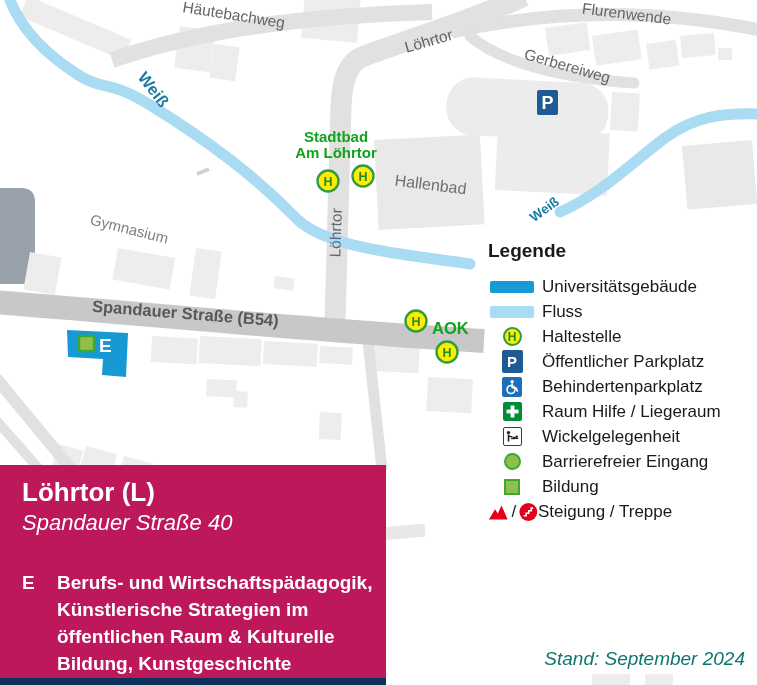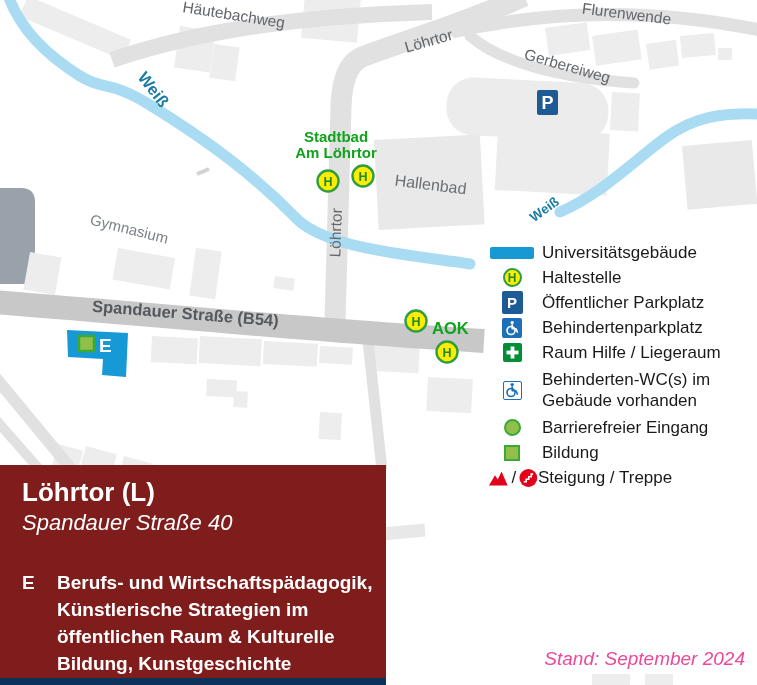--- a/index.html
+++ b/index.html
@@ -3,21 +3,21 @@
 <meta charset="utf-8">
 <style>
   html,body{margin:0;padding:0;}
   body{font-family:"Liberation Sans",sans-serif;}
   .stage{position:relative;width:757px;height:685px;background:#ffffff;overflow:hidden;}
   .stage svg text{font-family:"Liberation Sans",sans-serif;}
 
   
   .legend{position:absolute;left:486px;top:240px;width:268px;color:#1a1a1a;}
   .legend-title{font-size:19px;font-weight:bold;line-height:22px;margin:0 0 12px 2px;}
-  .lrow{display:flex;align-items:center;min-height:25px;}
+  .lrow{display:flex;align-items:center;min-height:25px;text-align:center;}
   .lrow.tall{min-height:50px;align-items:center;}
   .licon{width:52px;display:flex;justify-content:center;align-items:center;flex:0 0 52px;}
   .llabel{font-size:17px;line-height:21px;margin-left:4px;}
   .swatch{width:44px;height:12px;border-radius:2px;}
   .sw-uni{background:#1799d5;}
   .sw-street{background:#e3e3e3;}
   .sw-river{background:#a9dbf2;}
   .h-badge{width:15px;height:15px;border:2.5px solid #2f9e42;border-radius:50%;background:#ffec00;
            display:flex;align-items:center;justify-content:center;
            font-size:12px;font-weight:bold;color:#1d8c28;line-height:1;}
@@ -26,24 +26,24 @@
   .sq-icon{width:20px;height:20px;border-radius:2px;display:flex;align-items:center;justify-content:center;}
   .bg-blue{background:#1d70b7;}
   .bg-dark{background:#3c3c3b;}
   .bg-white-blue{background:#fff;border:1.5px solid #1d70b7;width:17px;height:17px;}
   .bg-white-dark{background:#fff;border:1.5px solid #3c3c3b;width:17px;height:17px;}
   .bg-green{background:#008d36;width:19px;height:19px;}
   .circ-green{width:13px;height:13px;border:2.5px solid #3aaa35;border-radius:50%;background:#92bf4b;}
   .sq-green{width:12px;height:12px;border:2.5px solid #3aaa35;background:#92bf4b;}
   .slash{font-size:17px;margin:0 3px;color:#1a1a1a;}
   .steigung-icons{width:52px;flex:0 0 52px;display:flex;align-items:center;justify-content:flex-start;padding-left:2px;box-sizing:border-box;}
-  .stand-note{position:absolute;right:12px;top:648px;font-size:19px;font-style:italic;color:#ec4899;}
+  .stand-note{position:absolute;right:12px;top:648px;font-size:19px;font-style:italic;color:#0f766e;}
 
   
-  .infobox{position:absolute;left:0;top:465px;width:386px;height:220px;background:#7f1d1d;color:#ffffff;box-sizing:border-box;padding:12px 0 0 22px;}
+  .infobox{position:absolute;left:0;top:465px;width:386px;height:220px;background:#be185d;color:#ffffff;box-sizing:border-box;padding:12px 0 0 22px;}
   .ib-title{font-size:26px;font-weight:bold;line-height:30px;margin:0;}
   .ib-sub{font-size:22px;font-style:italic;line-height:28px;margin:2px 0 0 0;}
   .ib-entry{display:flex;margin-top:32px;}
   .ib-key{width:35px;font-size:19px;font-weight:bold;line-height:27px;flex:0 0 35px;}
   .ib-lines{font-size:19px;font-weight:bold;line-height:27px;}
   .ib-lines span{display:block;}
   .ib-strip{position:absolute;left:0;bottom:0;width:100%;height:7px;background:#0a325a;}
 </style>
 </head>
 <body>
@@ -148,26 +148,33 @@
       </g>
     </g>
 
     <g>
       <rect x="537" y="90" width="21" height="25" rx="2" fill="#1e5b94"></rect>
       <text x="547.5" y="109" text-anchor="middle" font-size="18" font-weight="bold" fill="#ffffff">P</text>
     </g>
   </svg>
 
   <div class="legend">
+    <p class="legend-title">Legende</p>
 
     <div class="lrow">
       <span class="licon">
           <span class="swatch sw-uni"></span>
         </span>
       <span class="llabel">Universitätsgebäude</span>
+    </div>
+    <div class="lrow">
+      <span class="licon">
+          <span class="swatch sw-river"></span>
+        </span>
+      <span class="llabel">Fluss</span>
     </div>
     <div class="lrow">
       <span class="licon">
         <span class="h-badge">H</span>
       </span>
       <span class="llabel">Haltestelle</span>
     </div>
     <div class="lrow">
       <span class="licon">
         <span class="p-badge">P</span>
@@ -190,31 +197,34 @@
       <span class="licon">
         <span class="sq-icon bg-green">
           <svg width="15" height="15" viewBox="0 0 15 15">
             <rect x="5.6" y="1.5" width="3.8" height="12" fill="#fff"></rect>
             <rect x="1.5" y="5.6" width="12" height="3.8" fill="#fff"></rect>
           </svg>
         </span>
       </span>
       <span class="llabel">Raum Hilfe / Liegeraum</span>
     </div>
-    <div class="lrow tall">
-      <span class="licon">
-        <span class="sq-icon bg-white-blue">
+    <div class="lrow">
+      <span class="licon">
+        <span class="sq-icon bg-white-dark">
           <svg width="16" height="16" viewBox="0 0 16 16">
-            <circle cx="7" cy="10.5" r="4" fill="none" stroke="#1d70b7" stroke-width="1.6"></circle>
-            <circle cx="8.2" cy="2.6" r="1.7" fill="#1d70b7"></circle>
-            <path d="M8.2,4.2 L8.2,8.8 L12,8.8 L13.6,12.6" fill="none" stroke="#1d70b7" stroke-width="1.6" stroke-linejoin="round"></path>
+            <circle cx="4.5" cy="3.6" r="1.7" fill="#222"></circle>
+            <path d="M4.5,5.5 L4.5,12.5" stroke="#222" stroke-width="1.6"></path>
+            <path d="M4.5,7 L8.6,8.2" stroke="#222" stroke-width="1.4"></path>
+            <path d="M7.2,9.6 L14.2,9.3" stroke="#222" stroke-width="1.4"></path>
+            <circle cx="12.8" cy="7.6" r="1.2" fill="#222"></circle>
+            <path d="M9,8.7 L11.6,8.3" stroke="#222" stroke-width="1.4"></path>
           </svg>
         </span>
       </span>
-      <span class="llabel" style="width:210px;">Behinderten-WC(s) im Gebäude vorhanden</span>
+      <span class="llabel">Wickelgelegenheit</span>
     </div>
     <div class="lrow">
       <span class="licon">
           <span class="circ-green"></span>
         </span>
       <span class="llabel">Barrierefreier Eingang</span>
     </div>
     <div class="lrow">
       <span class="licon">
           <span class="sq-green"></span>

